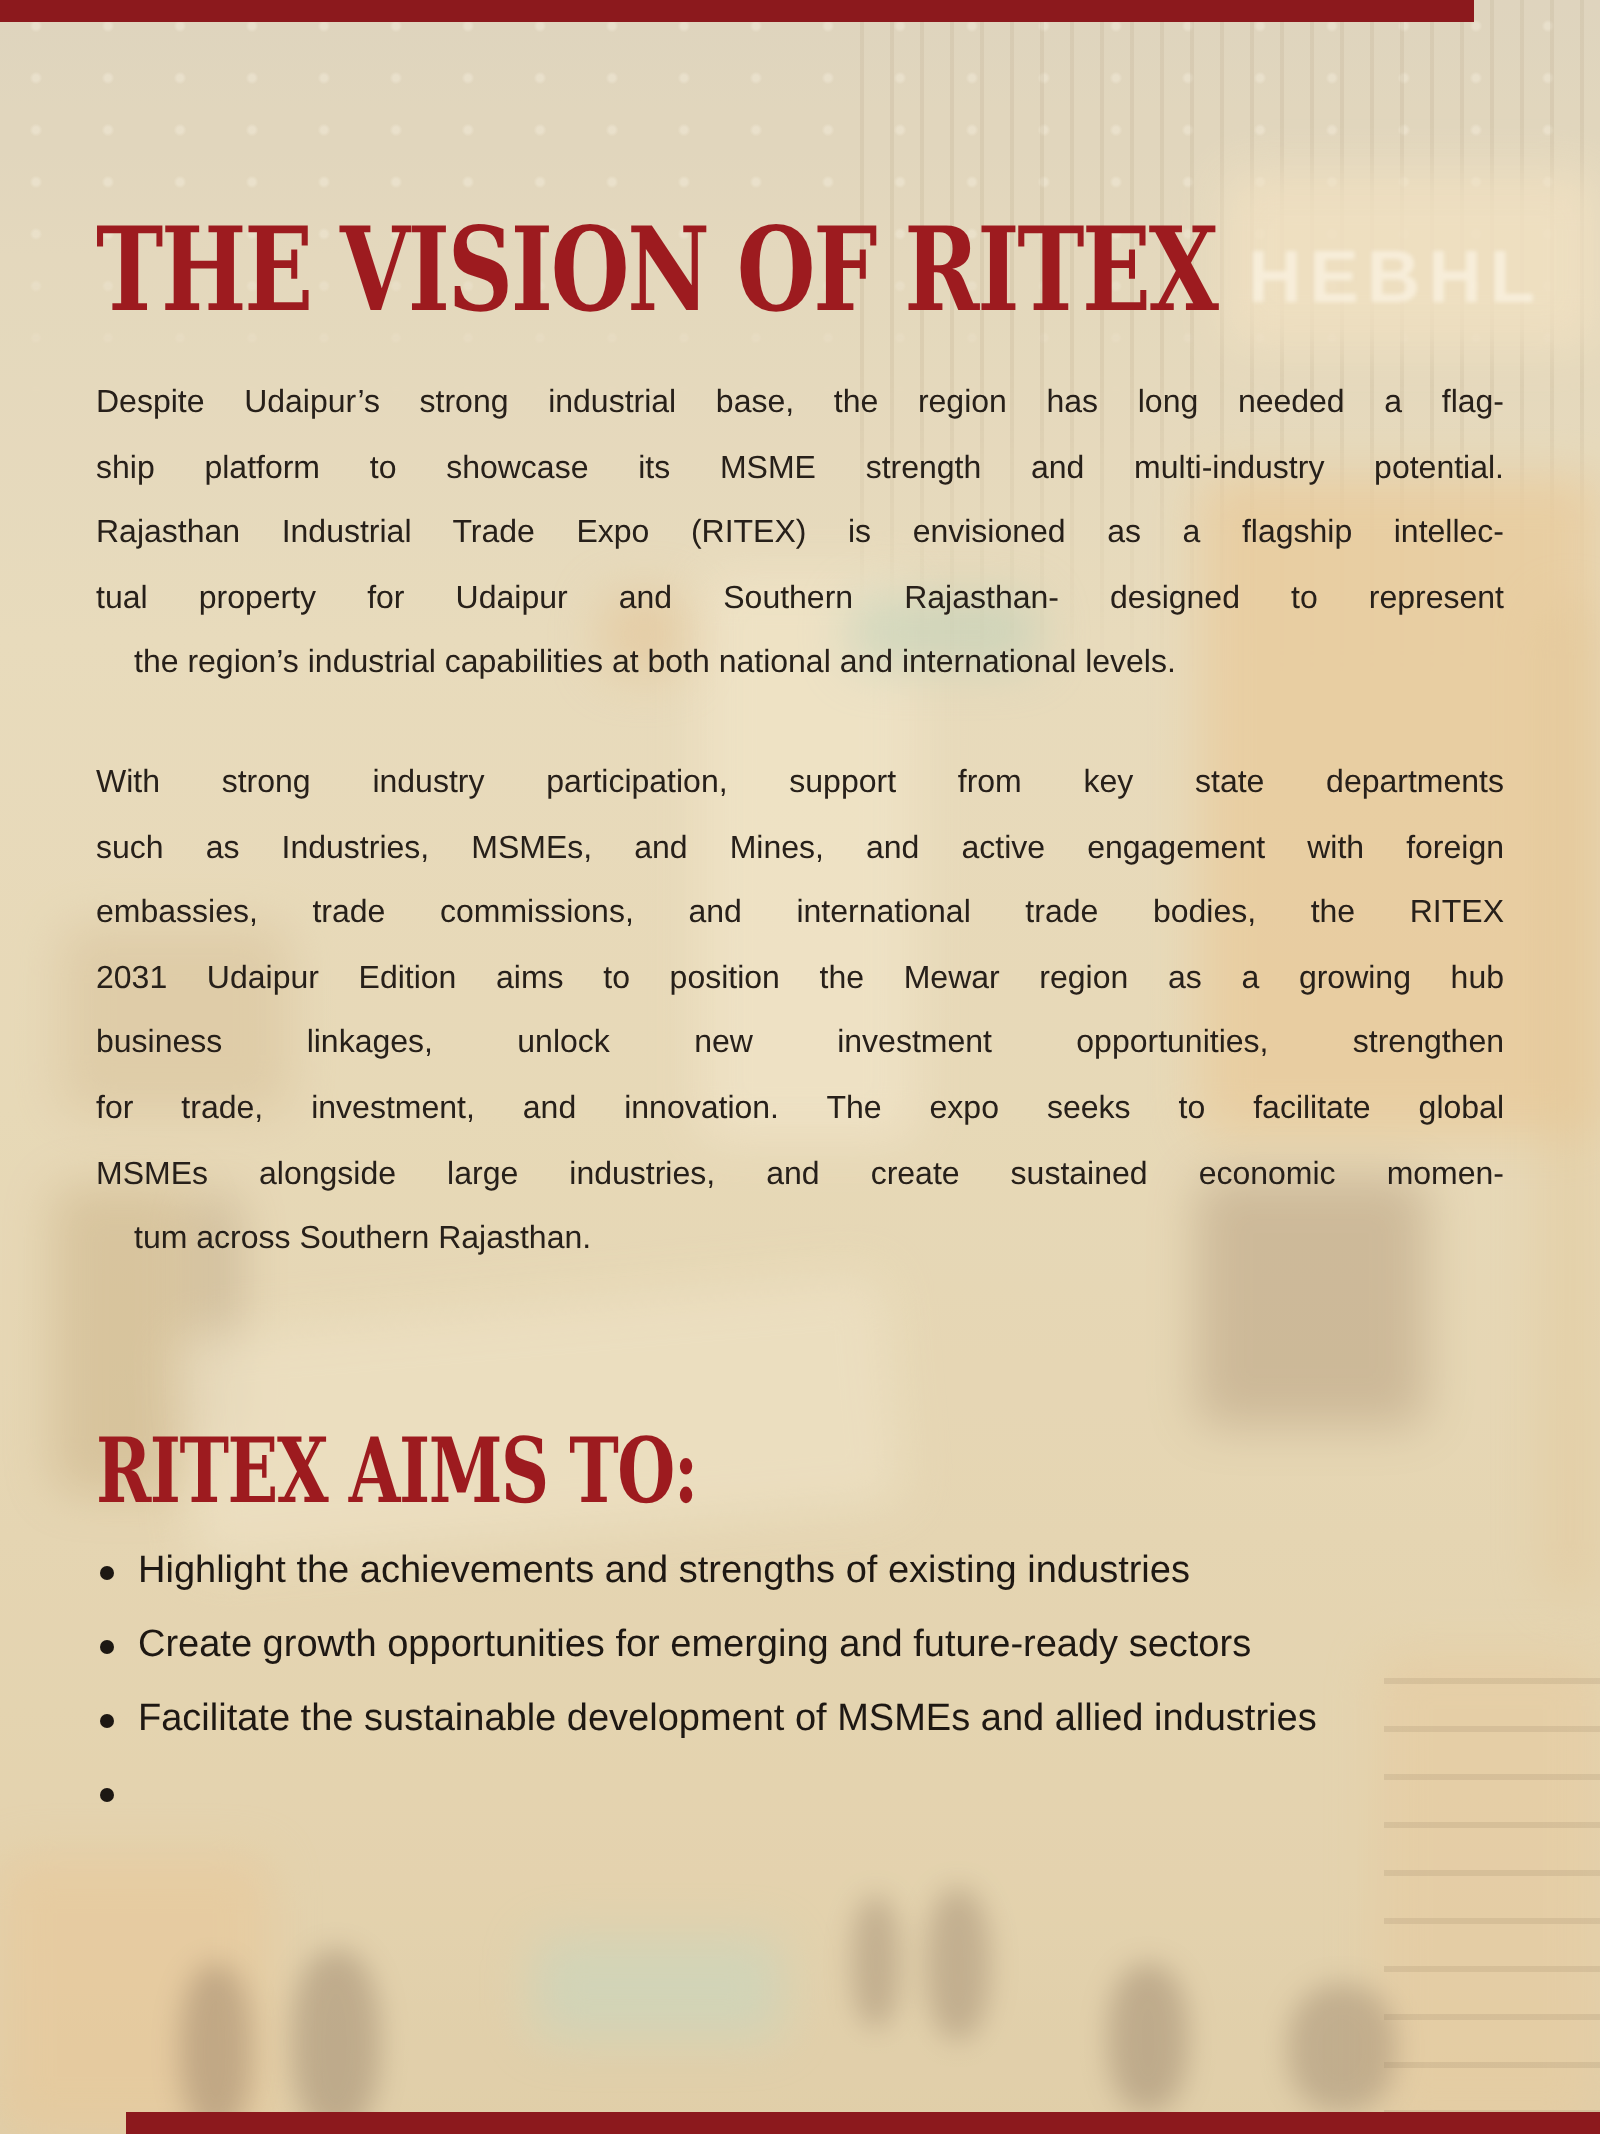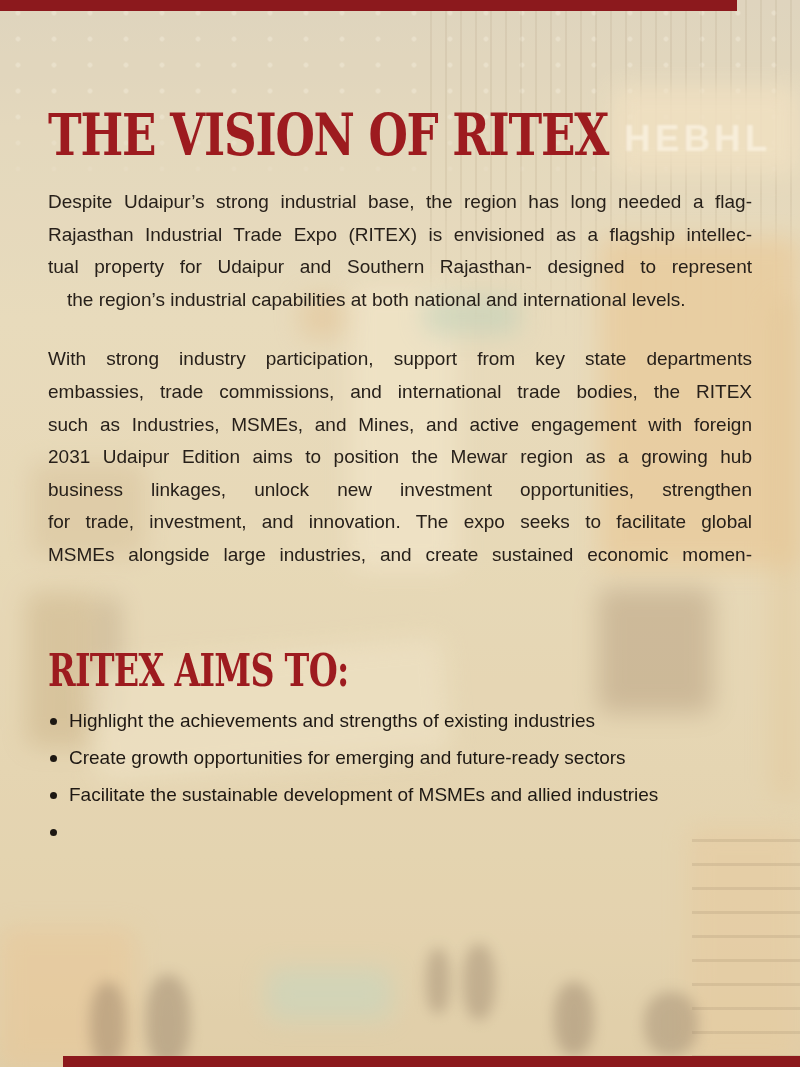--- a/index.html
+++ b/index.html
@@ -51,21 +51,21 @@
     color:var(--accent,#9d1b1f);
     transform:scaleX(.78); transform-origin:left center; white-space:nowrap;
   }
   h2.title {
     margin:74px 0 0 0;
     font-family:"DejaVu Serif", serif; font-weight:700;
     font-size:45px; line-height:50px; letter-spacing:-1px;
     color:var(--accent,#9d1b1f);
     transform:scaleX(.74); transform-origin:left center; white-space:nowrap;
   }
-  .para { margin-top:20px; font-size:19px; line-height:32.6px; color:#27201a; }
+  .para { margin-top:20px; font-size:16px; line-height:32.6px; color:#27201a; }
   .para.second { margin-top:27px; }
   .para .pline { text-align:justify; text-align-last:justify; }
   .para .pline.last { text-align-last:left;margin-left:19px; }
 
   ul.bullets { list-style:none; margin:12px 0 16px 0; padding:0; }
   ul.bullets li { display:flex; align-items:flex-start; margin:0 0 11px 0; font-size:19px; line-height:26px; color:#1e1813; }
   .dot { flex:none; width:7px; height:7px; border-radius:50%; background:#1d1813; margin:10px 12px 0 2px; }
   .btext { white-space:pre-line; }
 </style>
 </head>
@@ -106,34 +106,36 @@
 
   <div class="top-bar"></div>
   <div class="bottom-bar"></div>
 
   <main class="content">
     <h1 class="title">THE VISION OF RITEX</h1>
 
     <section class="para">
 
     <div class="pline">Despite Udaipur’s strong industrial base, the region has long needed a flag-</div>
+        <div class="pline">ship platform to showcase its MSME strength and multi-industry potential.</div>
         <div class="pline">Rajasthan Industrial Trade Expo (RITEX) is envisioned as a flagship intellec-</div>
         <div class="pline">tual property for Udaipur and Southern Rajasthan- designed to represent</div>
         <div class="pline last">the region’s industrial capabilities at both national and international levels.</div>
       </section>
 
     <section class="para second">
 
     <div class="pline">With strong industry participation, support from key state departments</div>
+        <div class="pline">such as Industries, MSMEs, and Mines, and active engagement with foreign</div>
         <div class="pline">embassies, trade commissions, and international trade bodies, the RITEX</div>
-        <div class="pline">such as Industries, MSMEs, and Mines, and active engagement with foreign</div>
         <div class="pline">2031 Udaipur Edition aims to position the Mewar region as a growing hub</div>
         <div class="pline">business linkages, unlock new investment opportunities, strengthen</div>
         <div class="pline">for trade, investment, and innovation. The expo seeks to facilitate global</div>
         <div class="pline">MSMEs alongside large industries, and create sustained economic momen-</div>
+        <div class="pline last">tum across Southern Rajasthan.</div>
       </section>
 
     <h2 class="title">RITEX AIMS TO:</h2>
 
     <ul class="bullets">
 
         <li>
           <span class="dot"></span>
           <span class="btext">Highlight the achievements and strengths of existing industries</span>
         </li>

